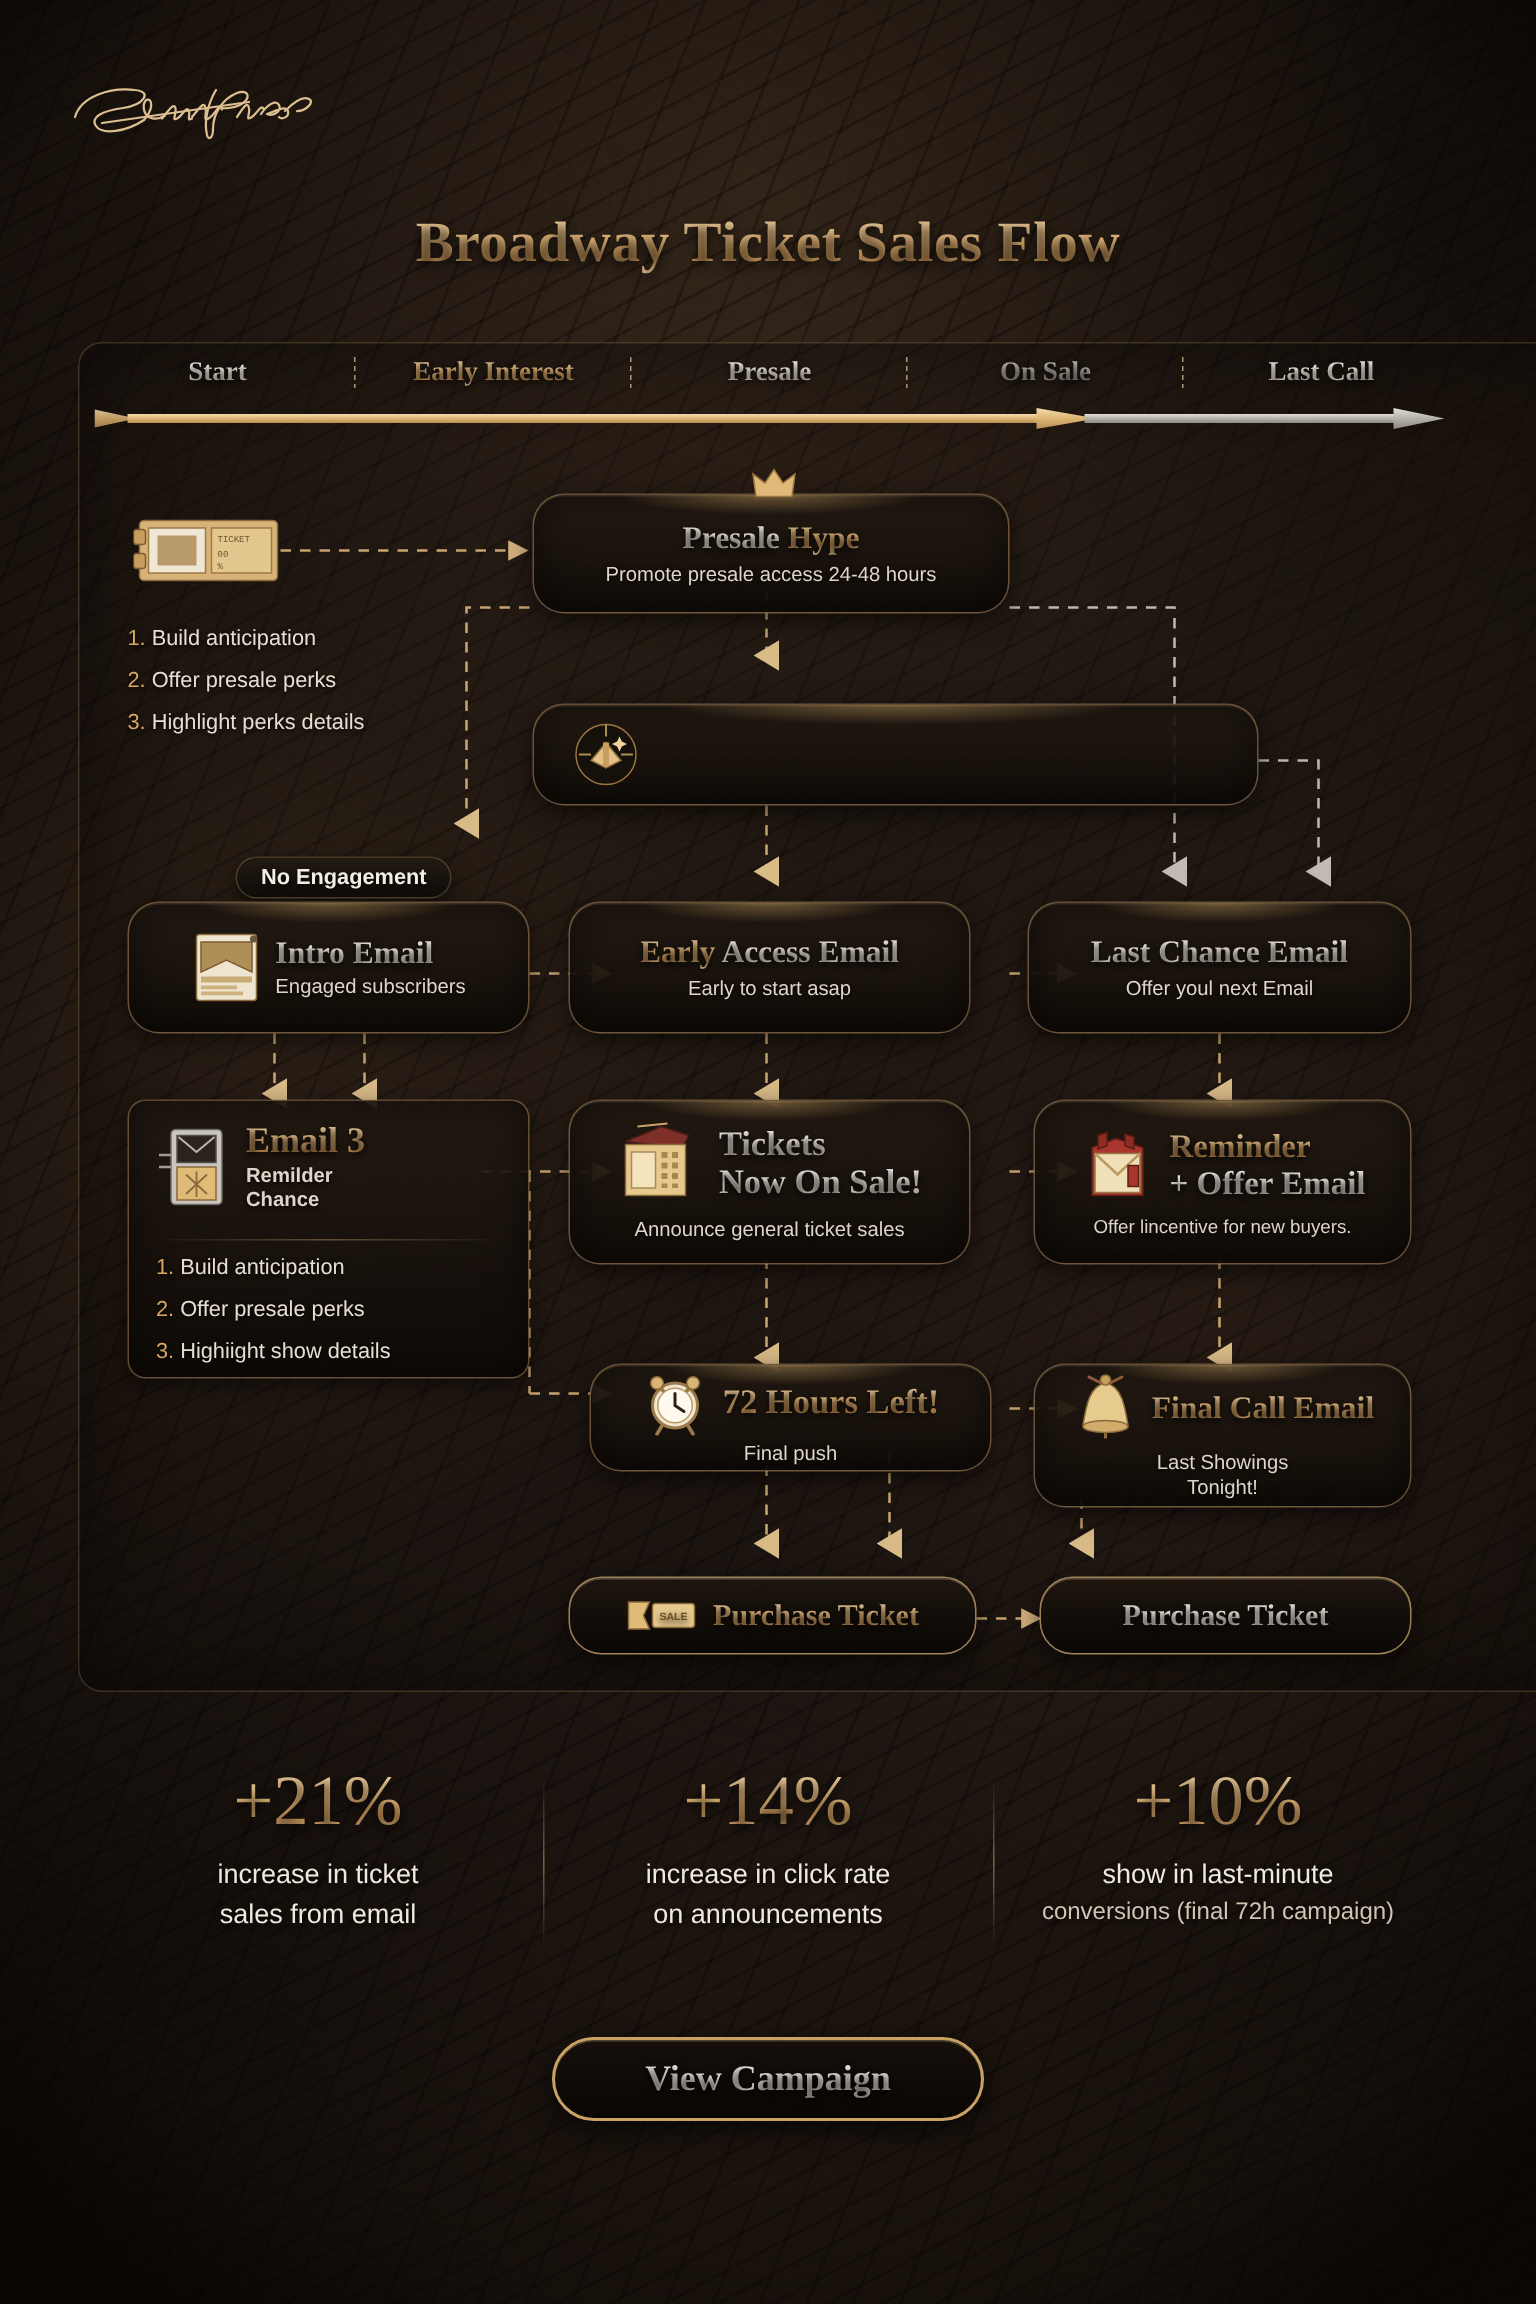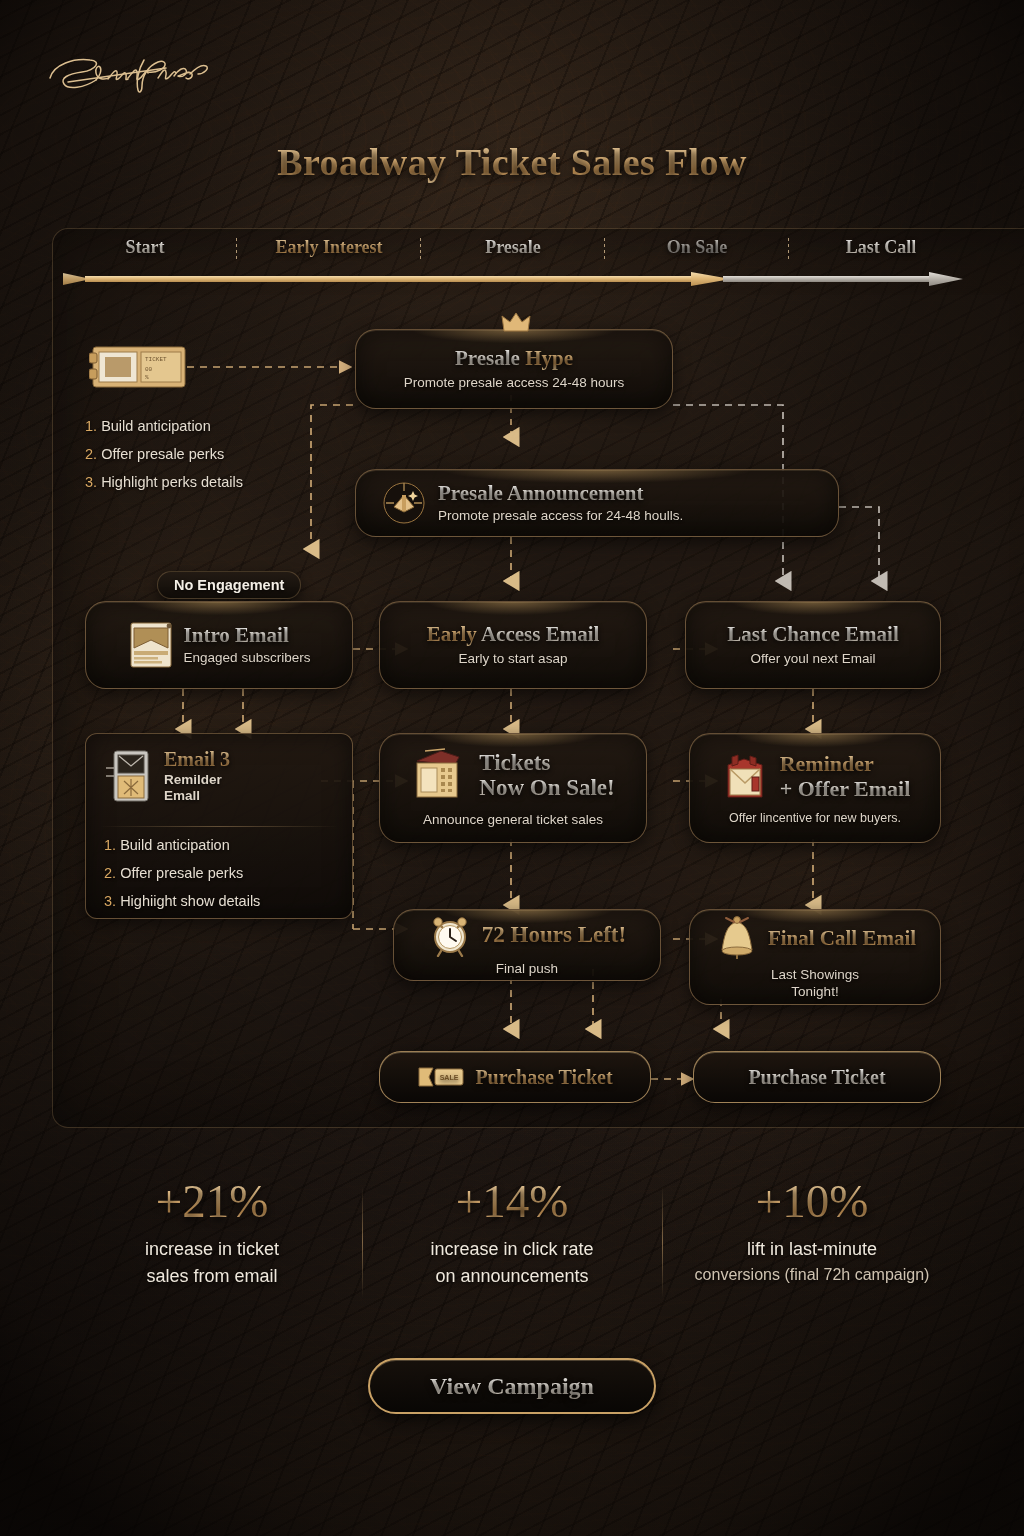--- a/index.html
+++ b/index.html
@@ -430,24 +430,20 @@
 
   <div class="node" style="left:302px; top:240px; width:484px; height:68px; align-items:flex-start;">
     <div style="display:flex; align-items:center; gap:12px; padding-left:26px; width:100%;">
       <svg class="ico" width="44" height="44" viewBox="0 0 44 44">
         <circle cx="22" cy="22" r="20" fill="#16100b" stroke="#9b7540"></circle>
         <path d="M12 26 L22 14 L32 26 L22 31 Z" fill="#e4c189" stroke="#8a6836"></path>
         <rect x="20" y="14" width="4" height="16" fill="#c89e5e"></rect>
         <path d="M31 10 l1.6 3.4 3.4 1.6 -3.4 1.6 -1.6 3.4 -1.6 -3.4 -3.4 -1.6 3.4 -1.6 Z" fill="#f0d39a"></path>
         <path d="M4 22 H12 M32 22 H40 M22 2 V10" stroke="#b08c55" stroke-width="1.3"></path>
       </svg>
-      <div style="text-align:left;">
-        <div class="node-title white-sheen">Presale Announcement</div>
-        <div class="node-sub" style="margin-top:2px;">Promote presale access for 24-48 houlls.</div>
-      </div>
     </div>
   </div>
 
   <div class="pill" style="left:104px; top:342px;">No Engagement</div>
 
   <div class="node" style="left:32px; top:372px; width:268px; height:88px;">
     <div class="node-row">
       <svg class="ico" width="46" height="50" viewBox="0 0 46 50">
         <rect x="3" y="3" width="40" height="44" rx="2" fill="#efe4cd" stroke="#8a6a3c"></rect>
         <path d="M6 8 H40 V28 L23 20 L6 28 Z" fill="#b08f56" stroke="#7d5d33"></path>
@@ -480,23 +476,23 @@
     <div style="display:flex; align-items:center; gap:10px; padding:14px 0 0 20px;">
       <svg class="ico" width="48" height="56" viewBox="0 0 48 56">
         <rect x="8" y="3" width="34" height="50" rx="3" fill="#c9c6c0" stroke="#6e6a63"></rect>
         <rect x="12" y="7" width="26" height="18" fill="#2a241c" stroke="#575048"></rect>
         <path d="M13 8 L25 18 L37 8" fill="none" stroke="#bdb7ad" stroke-width="1.3"></path>
         <rect x="12" y="28" width="26" height="22" fill="#e0bb78" stroke="#8a6a3c"></rect>
         <path d="M18 33 L32 46 M32 33 L18 46 M25 31 V48" stroke="#8a6a3c" stroke-width="1.2" fill="none"></path>
         <path d="M0 20 H8 M0 28 H8" stroke="#a29b90" stroke-width="1.6"></path>
       </svg>
       <div style="text-align:left;">
-        <div class="node-title gold" style="font-size:20px;">Email 3</div>
+        <div class="node-title gold" style="font-size:24px;">Email 3</div>
         <div class="node-sub" style="margin-top:1px; font-weight:bold;">Remilder</div>
-        <div class="node-sub" style="margin-top:0; font-weight:bold;">Emall</div>
+        <div class="node-sub" style="margin-top:0; font-weight:bold;">Chance</div>
       </div>
     </div>
     <div class="panel-div" style="top:92px;"></div>
     <div class="list-block" style="left:18px; top:98px;">
       <ul>
         <li><b>1.</b> <span>Build anticipation</span></li>
         <li><b>2.</b> <span>Offer presale perks</span></li>
         <li><b>3.</b> <span>Highiight show details</span></li>
       </ul>
     </div>
@@ -598,20 +594,20 @@
     <div class="stat-l1">increase in ticket</div>
     <div class="stat-l2">sales from email</div>
   </div>
   <div class="stat">
     <div class="stat-num gold">+14%</div>
     <div class="stat-l1">increase in click rate</div>
     <div class="stat-l2">on announcements</div>
   </div>
   <div class="stat small">
     <div class="stat-num gold">+10%</div>
-    <div class="stat-l1">lift in last-minute</div>
+    <div class="stat-l1">show in last-minute</div>
     <div class="stat-l2">conversions (final 72h campaign)</div>
   </div>
 </div>
 
 <div class="cta">
   <span class="white-sheen">View Campaign</span>
 </div>
 
 </body></html>

